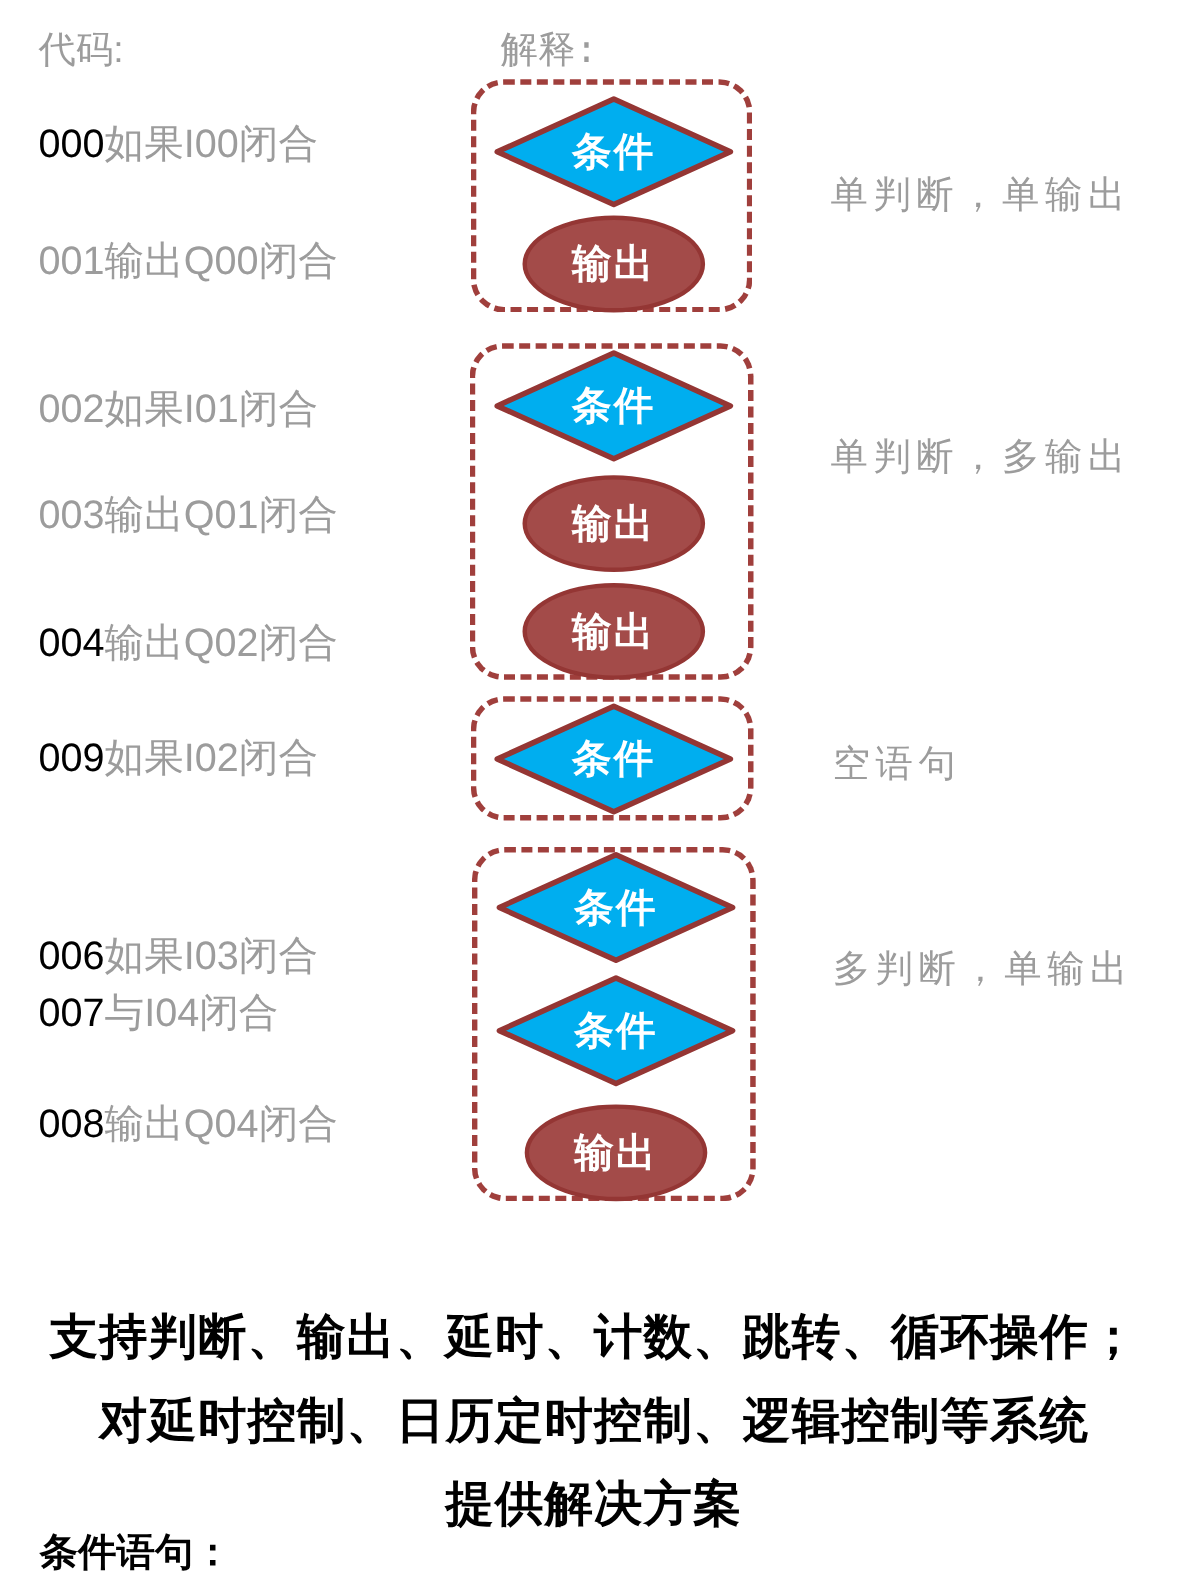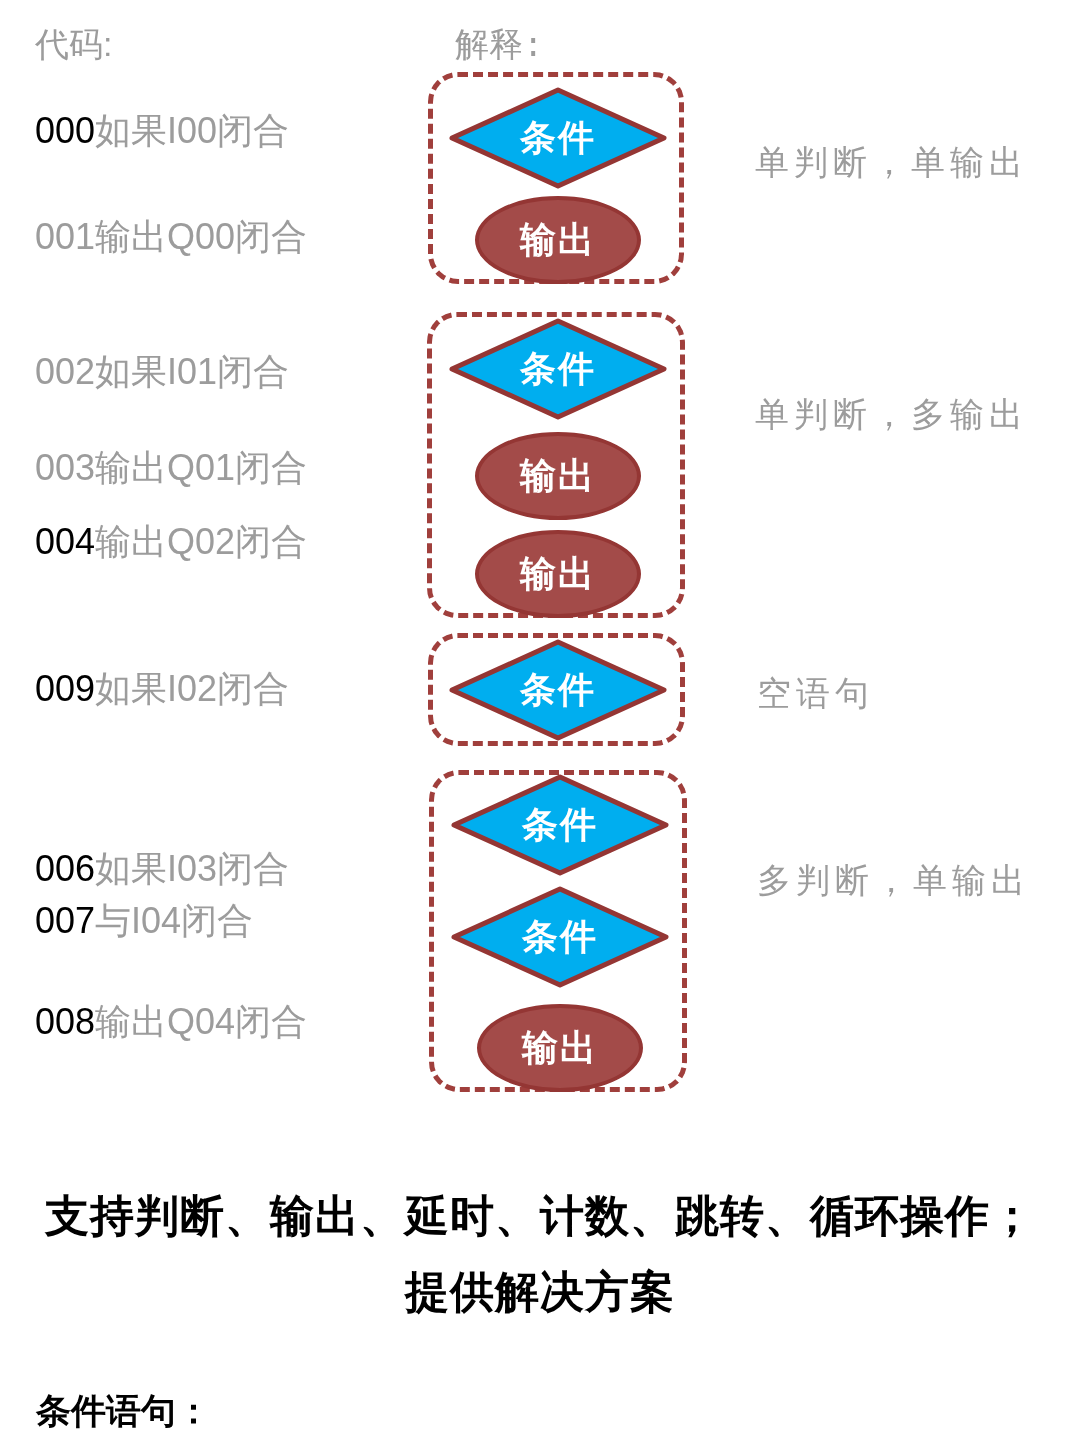--- a/index.html
+++ b/index.html
@@ -95,21 +95,21 @@
   #group-4 .ellipse   { left: 43px; top: 229px; }
 
   .group-annotation {
     position: absolute;
     left: 755px;
     font-size: 34px;
     color: var(--gray);
     letter-spacing: 5px;
     white-space: nowrap;
   }
-  #annotation-1 { top: 140px; text-align: right; }
+  #annotation-1 { top: 154px; text-align: right; }
   #annotation-2 { top: 392px; }
   #annotation-3 { top: 671px; left: 757px; }
   #annotation-4 { top: 858px; left: 757px; }
 
   .footer-block {
     position: absolute;
     top: 1178px;
     left: 0;
     width: 1080px;
     text-align: center;
@@ -132,21 +132,21 @@
 </head>
 <body>
 
 <div id="code-header" class="col-header">代码:</div>
 <div id="explain-header" class="col-header">解释:</div>
 
 <div class="code-line" style="top:110px"><span class="code-num black">000</span><span>如果I00闭合</span></div>
 <div class="code-line" style="top:216px"><span class="code-num gray">001</span><span>输出Q00闭合</span></div>
 <div class="code-line" style="top:351px"><span class="code-num gray">002</span><span>如果I01闭合</span></div>
 <div class="code-line" style="top:447px"><span class="code-num gray">003</span><span>输出Q01闭合</span></div>
-<div class="code-line" style="top:521px"><span class="code-num black">004</span><span>输出Q02闭合</span></div>
+<div class="code-line" style="top:563px"><span class="code-num black">004</span><span>输出Q02闭合</span></div>
 <div class="code-line" style="top:668px"><span class="code-num black">009</span><span>如果I02闭合</span></div>
 <div class="code-line" style="top:848px"><span class="code-num black">006</span><span>如果I03闭合</span></div>
 <div class="code-line" style="top:900px"><span class="code-num black">007</span><span>与I04闭合</span></div>
 <div class="code-line" style="top:1001px"><span class="code-num black">008</span><span>输出Q04闭合</span></div>
 
 <div id="group-1" class="flow-group">
   <div class="diamond">
     <svg viewBox="0 0 224 104">
         <polygon points="112,4 218,52 112,100 6,52"></polygon>
       </svg>
@@ -199,16 +199,17 @@
   </div>
 </div>
 
 <div id="annotation-1" class="group-annotation">单判断，单输出</div>
 <div id="annotation-2" class="group-annotation">单判断，多输出</div>
 <div id="annotation-3" class="group-annotation">空语句</div>
 <div id="annotation-4" class="group-annotation">多判断，单输出</div>
 
 <div class="footer-block">
   <div>支持判断、输出、延时、计数、跳转、循环操作；</div>
+  <div>对延时控制、日历定时控制、逻辑控制等系统</div>
   <div>提供解决方案</div>
 </div>
 
 <div class="condition-heading">条件语句：</div>
 
 </body></html>

